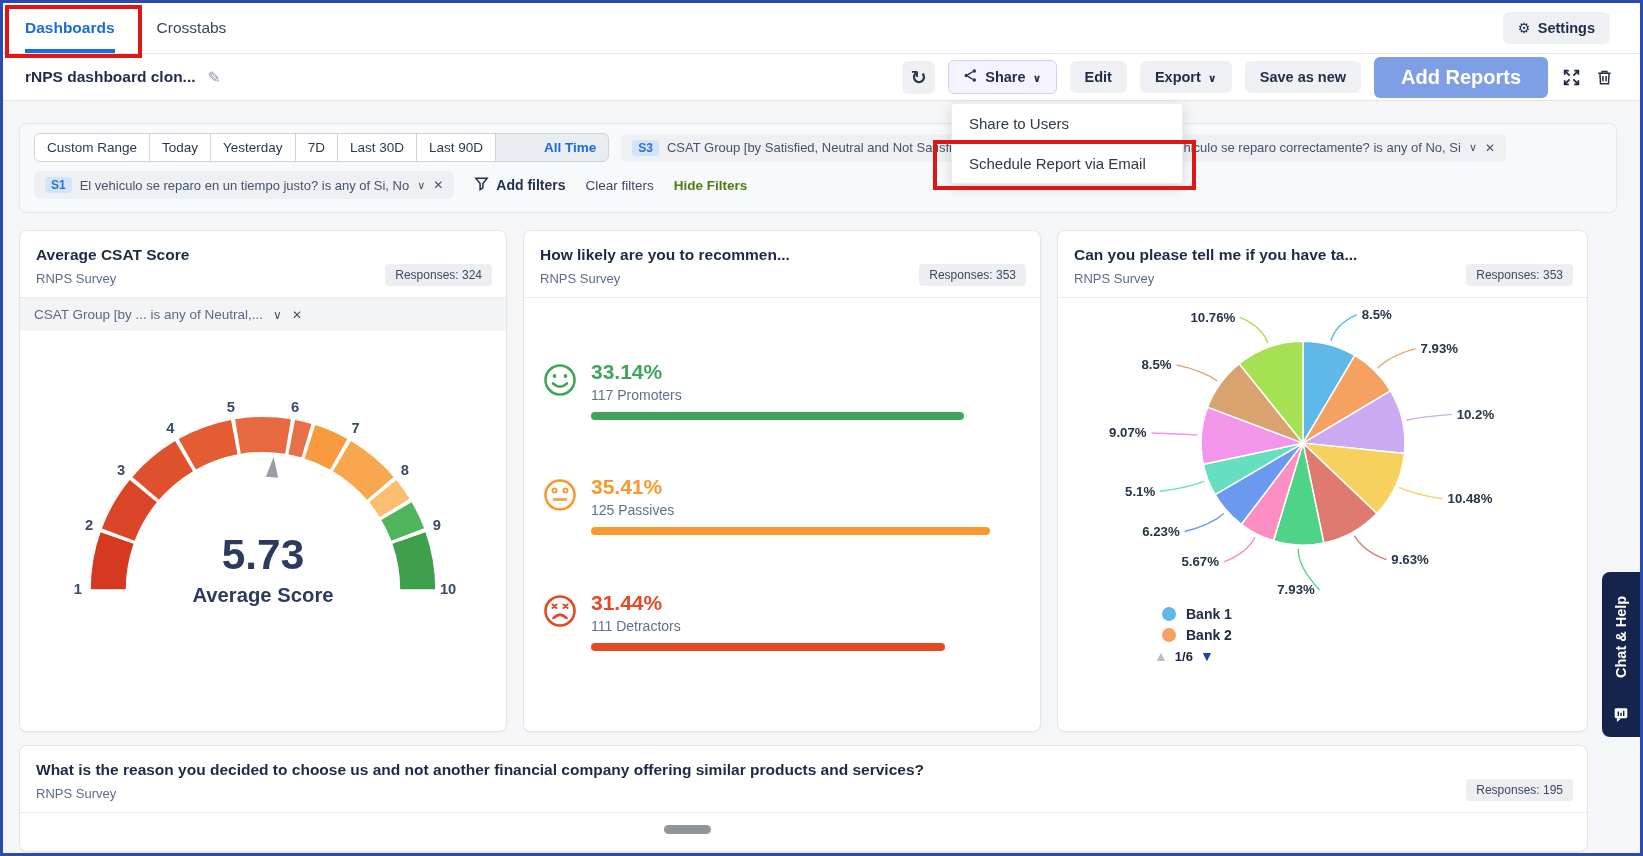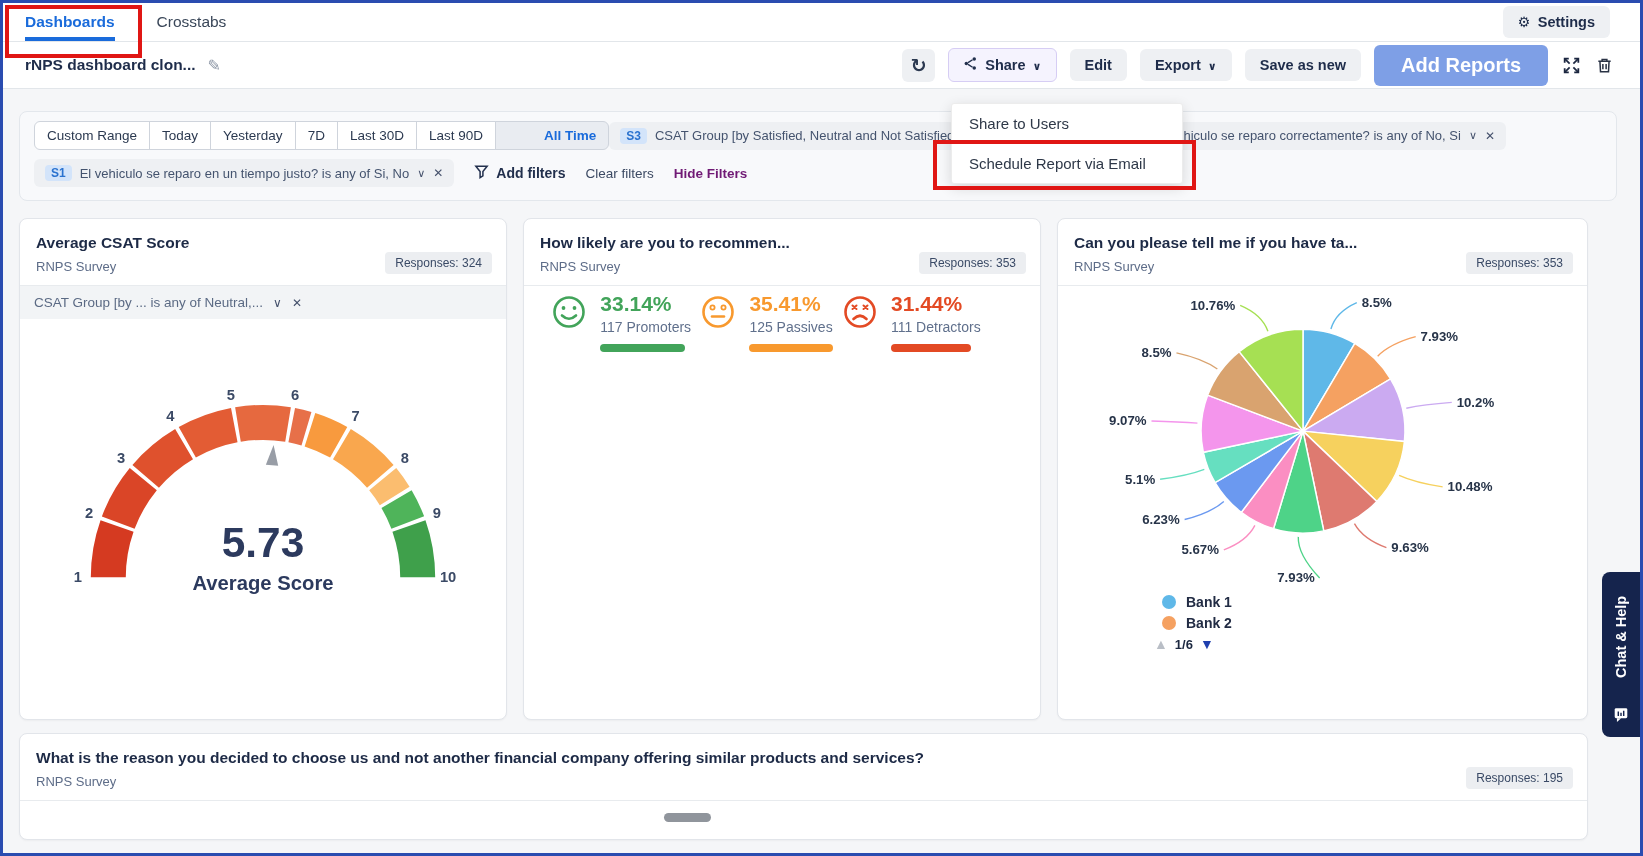--- a/index.html
+++ b/index.html
@@ -1,20 +1,20 @@
 <!DOCTYPE html>
 <html><head>
 <meta charset="utf-8">
 <style>
   * { margin:0; padding:0; box-sizing:border-box; }
   html,body { width:1643px; height:856px; font-family:"Liberation Sans","DejaVu Sans",sans-serif; }
   .page { position:relative; width:1643px; height:856px; background:#f5f6f8; border:3px solid #2a4cb0; overflow:hidden; }
 
   
-  .topbar { height:39px; background:#fff; border-bottom:1px solid #e2e6ea; display:flex; align-items:stretch; }
+  .topbar { height:51px; background:#fff; border-bottom:1px solid #e2e6ea; display:flex; align-items:stretch; }
   .tabs { display:flex; gap:42px; padding-left:22px; }
   .tab { display:flex; align-items:center; font-size:15.5px; color:#3a4759; cursor:pointer; border-bottom:4px solid transparent; padding-top:4px; }
   .tab.active { color:#1a6bdb; font-weight:bold; border-bottom-color:#1a6bdb; }
   .topbar-right { margin-left:auto; display:flex; align-items:center; margin-right:30px; }
   .btn { display:inline-flex; align-items:center; gap:7px; background:#eef0f3; border:1px solid transparent; border-radius:6px; padding:7px 14px; font-size:14.5px; font-weight:600; color:#1e2c4a; cursor:pointer; white-space:nowrap; }
   .btn .chev { font-size:11px; position:relative; top:1px; }
 
   
   .toolbar { height:47px; background:#fff; border-bottom:1px solid #e2e6ea; display:flex; align-items:center; padding:0 26px 0 22px; }
   .dash-title { font-size:15.5px; font-weight:600; color:#1e2c4a; }
@@ -31,56 +31,56 @@
   .share-menu .item + .item { border-top:1px solid #f0f0f0; }
 
   
   .annotation { position:absolute; border:4px solid #e01614; z-index:60; pointer-events:none; }
   .annotation.box1 { left:2px; top:2px; width:137px; height:53px; }
   .annotation.box2 { left:930px; top:137px; width:263px; height:50px; }
 
   
   .content { position:relative; }
   .filter-panel { margin:22px 23px 0 16px; height:90px; background:#f8f9fb; border:1px solid #e3e7ec; border-radius:8px; padding:9px 14px; }
-  .frow1 { display:flex; align-items:center; }
+  .frow1 { display:flex; align-items:center; gap:12px; }
   .seg { display:flex; }
   .seg-btn { padding:6px 12px; background:#fff; border:1px solid #cfd4dc; font-size:13.5px; color:#2b3950; margin-left:-1px; cursor:pointer; white-space:nowrap; }
   .seg-btn:first-child { border-radius:6px 0 0 6px; margin-left:0; }
   .seg-btn:last-child { border-radius:0 6px 6px 0;padding-left:48px; }
   .seg-btn.active { background:#e9ecf1; color:#1a6bdb; font-weight:bold; }
   .chip { display:flex; align-items:center; gap:8px; background:#eef0f3; border-radius:6px; padding:6px 11px; font-size:13px; color:#44536e; white-space:nowrap; }
   .chip .badge { background:#d3e4fa; color:#2a72cf; font-weight:bold; border-radius:4px; padding:1px 6px; font-size:12px; }
   .chip .chev { font-size:11px; color:#44506b; cursor:pointer; }
   .chip .x { font-size:12px; color:#44506b; cursor:pointer; }
   .chip.s3 { flex:1; margin-right:96px; justify-content:space-between; }
   .chip.s3 .left, .chip.s3 .right { display:flex; align-items:center; gap:8px; }
   .frow2 { display:flex; align-items:center; gap:20px; margin-top:9px; }
   .addf { display:flex; align-items:center; gap:7px; font-size:14px; font-weight:bold; color:#22304d; cursor:pointer; }
   .clearf { font-size:13.5px; color:#3c4a63; cursor:pointer; }
-  .hidef { font-size:13.5px; font-weight:bold; color:#701a75; cursor:pointer; }
+  .hidef { font-size:13.5px; font-weight:bold; color:#4d7c0f; cursor:pointer; }
 
   
   .cards-row { display:grid; grid-template-columns:488px 518px 531px; gap:16px; margin:17px 0 0 16px; height:502px; }
   .card { background:#fff; border:1px solid #e2e5ea; border-radius:8px; box-shadow:0 1px 2px rgba(0,0,0,.04); overflow:hidden; position:relative; }
   .card-header { padding:15px 16px 11px; border-bottom:1px solid #e8ebee; position:relative; }
   .card-title { font-size:15.5px; font-weight:bold; color:#1d2a46; padding-right:110px; white-space:nowrap; overflow:hidden; }
   .card4 .card-title { white-space:normal; padding-right:130px; }
   .card-sub { font-size:13px; color:#5d6c88; margin-top:7px; }
   .resp-badge { position:absolute; right:14px; bottom:11px; background:#eceef1; border-radius:4px; padding:4px 10px; font-size:12px; color:#3a4a66; white-space:nowrap; }
   .subfilter { background:#f2f4f6; padding:9px 14px; font-size:13.5px; color:#5b6a84; display:flex; align-items:center; gap:10px; }
   .subfilter .chev, .subfilter .x { color:#44506b; cursor:pointer; font-size:12px; }
 
   
   .gauge-wrap { display:flex; justify-content:center; margin-top:48px; }
   .gtick { font:bold 16px "Liberation Sans",sans-serif; fill:#3b4a66; text-anchor:middle; }
   .gval  { font:bold 46px "Liberation Sans",sans-serif; fill:#2c3a5e; text-anchor:middle; }
   .glabel{ font:bold 22px "Liberation Sans",sans-serif; fill:#2c3a5e; text-anchor:middle; }
 
   
-  .nps-rows { display:flex; flex-direction:row; justify-content:space-evenly; height:418px; padding:6px 50px 10px 18px; }
+  .nps-rows { display:flex; flex-direction:column; justify-content:space-evenly; height:418px; padding:6px 50px 10px 18px; }
   .nps-row { display:flex; gap:13px; }
   .nps-icon { flex:0 0 36px; color:var(--c); padding-top:2px; }
   .nps-body { flex:1; }
   .nps-value { font-size:21px; font-weight:bold; color:var(--c); }
   .nps-count { font-size:14px; color:#60708c; margin:3px 0 9px; }
   .nps-bar { height:8px; border-radius:4px; background:var(--c); }
 
   
   .plabel { font:bold 13.5px "Liberation Sans",sans-serif; fill:#273449; }
   .legend { margin:0 0 0 104px; }

